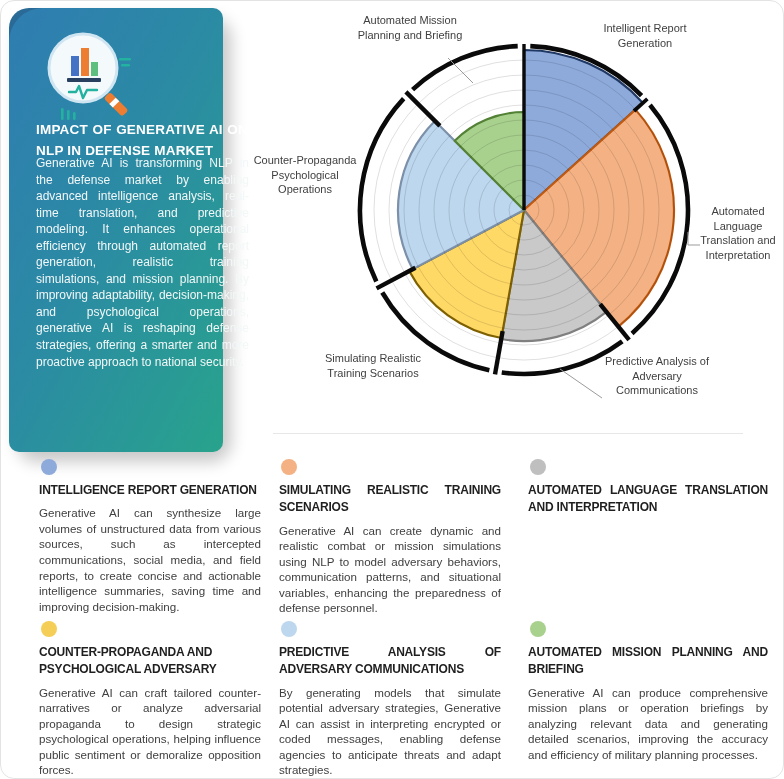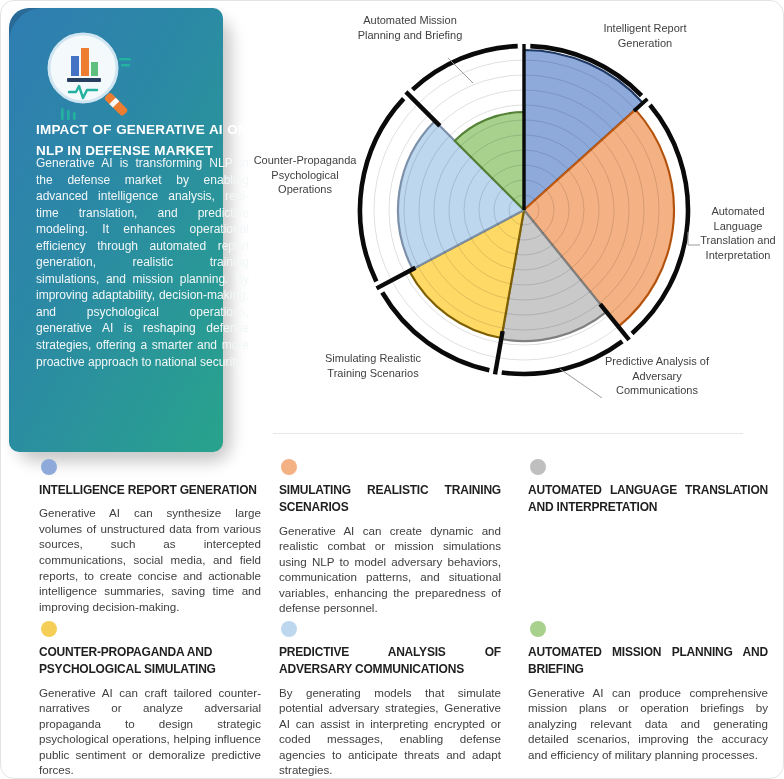--- a/index.html
+++ b/index.html
@@ -124,22 +124,22 @@
     <div class="dot" style="background: rgb(244, 177, 131);"></div>
     <h3>SIMULATING REALISTIC TRAINING SCENARIOS</h3>
     <p>Generative AI can create dynamic and realistic combat or mission simulations using NLP to model adversary behaviors, communication patterns, and situational variables, enhancing the preparedness of defense personnel.</p>
   </div>
   <div class="blurb b-c3 b-r1">
     <div class="dot" style="background: rgb(191, 191, 191);"></div>
     <h3>AUTOMATED LANGUAGE TRANSLATION AND INTERPRETATION</h3>
   </div>
   <div class="blurb b-c1 b-r2">
     <div class="dot" style="background: rgb(245, 206, 87);"></div>
-    <h3>COUNTER-PROPAGANDA AND PSYCHOLOGICAL SIMULATING</h3>
-    <p>Generative AI can craft tailored counter-narratives or analyze adversarial propaganda to design strategic psychological operations, helping influence public sentiment or demoralize predictive forces.</p>
+    <h3>COUNTER-PROPAGANDA AND PSYCHOLOGICAL ADVERSARY</h3>
+    <p>Generative AI can craft tailored counter-narratives or analyze adversarial propaganda to design strategic psychological operations, helping influence public sentiment or demoralize opposition forces.</p>
   </div>
   <div class="blurb b-c2 b-r2">
     <div class="dot" style="background: rgb(189, 215, 238);"></div>
     <h3>PREDICTIVE ANALYSIS OF ADVERSARY COMMUNICATIONS</h3>
     <p>By generating models that simulate potential adversary strategies, Generative AI can assist in interpreting encrypted or coded messages, enabling defense agencies to anticipate threats and adapt strategies.</p>
   </div>
   <div class="blurb b-c3 b-r2">
     <div class="dot" style="background: rgb(169, 209, 142);"></div>
     <h3>AUTOMATED MISSION PLANNING AND BRIEFING</h3>
     <p>Generative AI can produce comprehensive mission plans or operation briefings by analyzing relevant data and generating detailed scenarios, improving the accuracy and efficiency of military planning processes.</p>

